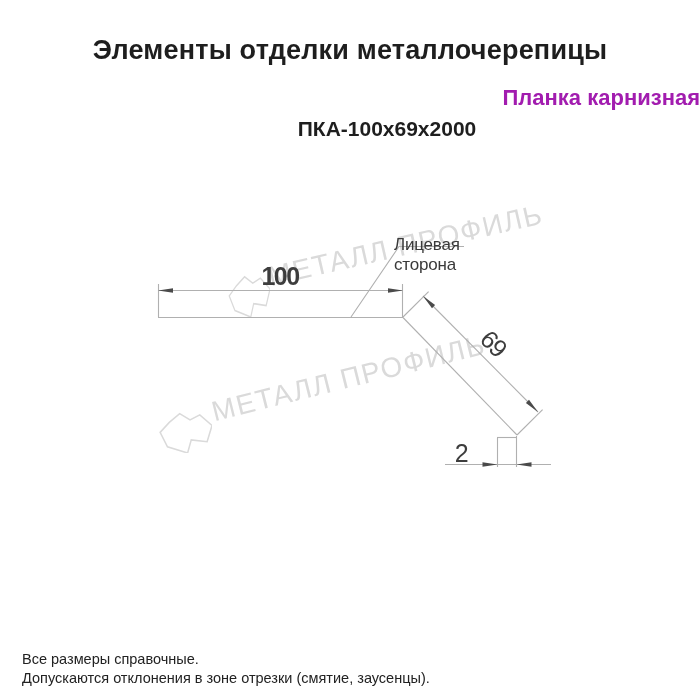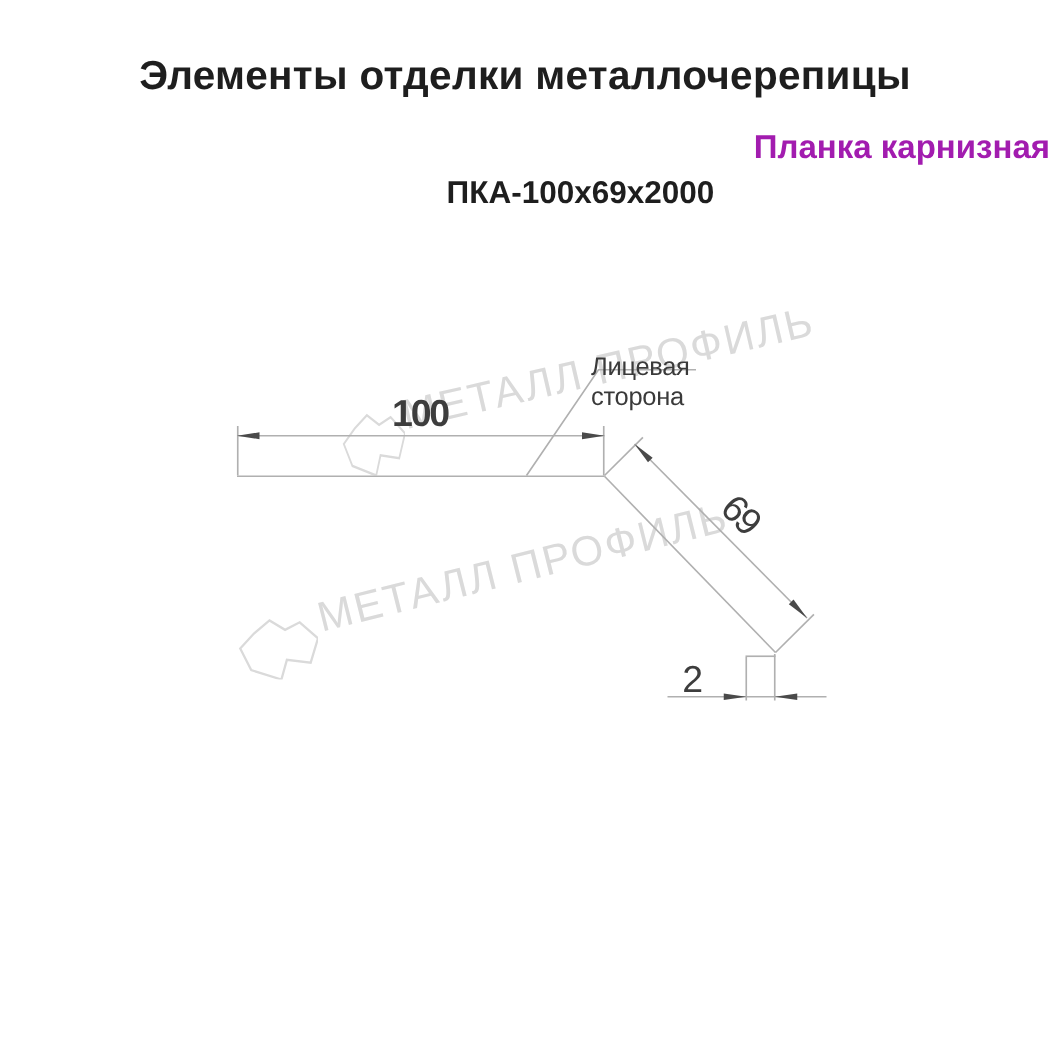--- a/index.html
+++ b/index.html
@@ -101,14 +101,18 @@
       <polygon points="497.5,464.5 482.5,462.3 482.5,466.7"></polygon>
       <polygon points="516.5,464.5 531.5,462.3 531.5,466.7"></polygon>
     </g>
   </svg>
 
   <div class="dim-label dim-100">100</div>
   <div class="dim-label dim-69">69</div>
   <div class="dim-label dim-10">2</div>
   <div class="face-label">Лицевая сторона</div>
 
+  <div class="footer">
+    <div>Все размеры справочные.</div>
+    <div>Допускаются отклонения в зоне отрезки (смятие, заусенцы).</div>
+  </div>
 
 </div>
 
 </body></html>

